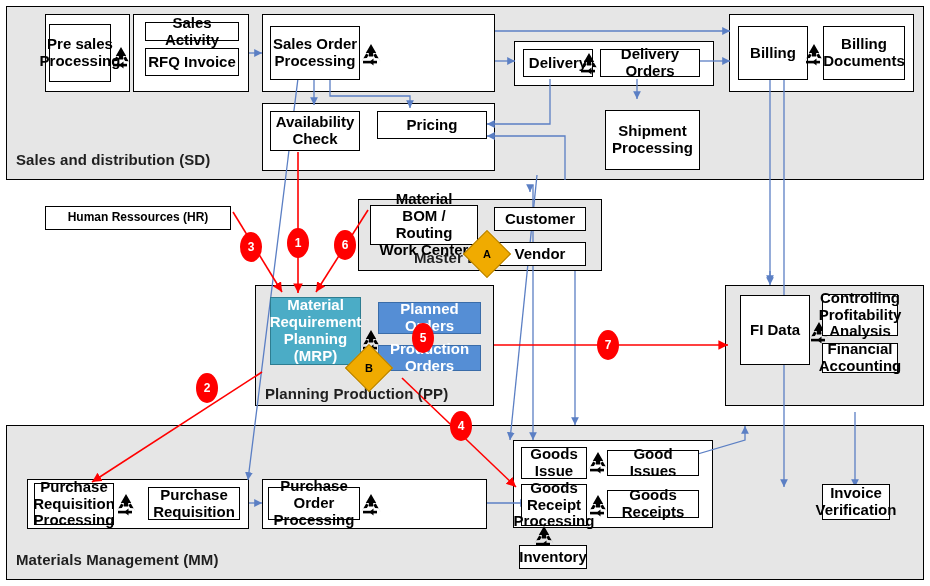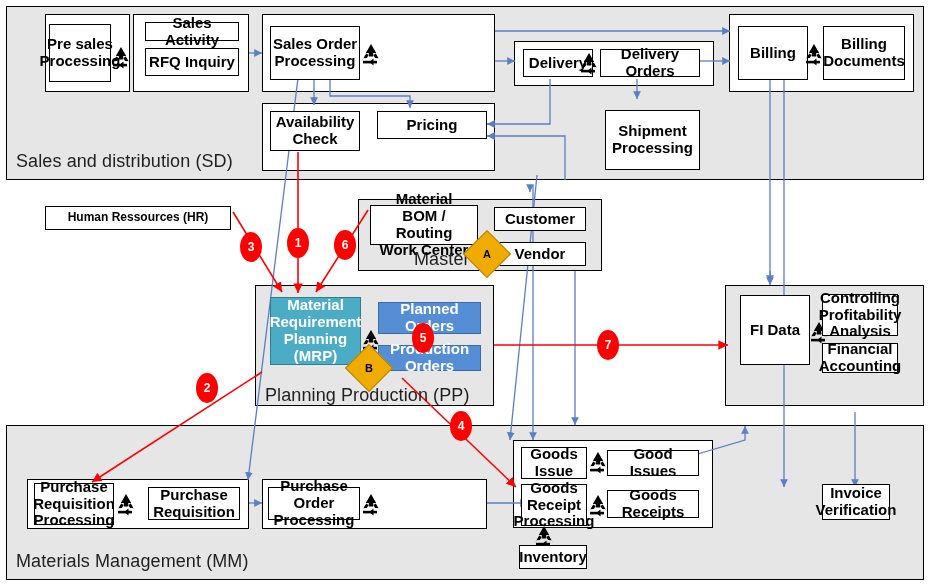--- a/index.html
+++ b/index.html
@@ -1,21 +1,21 @@
 <!DOCTYPE html>
 <html><head>
 <meta charset="utf-8">
 <style>
   html,body{margin:0;padding:0;background:#ffffff;}
   body{font-family:"Liberation Sans",sans-serif;}
   #canvas{position:relative;width:930px;height:586px;background:#fff;overflow:hidden;}
 
   
   .module{position:absolute;background:#e6e6e6;border:1px solid #000;box-sizing:border-box;}
-  .module-label{position:absolute;font-weight:normal;font-size:18px;color:#1f1f1f;
+  .module-label{position:absolute;font-weight:bold;font-size:15px;color:#1f1f1f;
                 white-space:nowrap;letter-spacing:.1px;}
 
   
   .group{position:absolute;background:#ffffff;border:1.5px solid #000;box-sizing:border-box;}
 
   
   .box{position:absolute;background:#ffffff;border:1.5px solid #000;box-sizing:border-box;
        display:flex;align-items:center;justify-content:center;text-align:center;
        font-weight:bold;font-size:15px;line-height:1.12;color:#000;padding:1px;}
   .box.lbl{font-family:"Liberation Sans",sans-serif;font-size:12px;}
@@ -137,21 +137,21 @@
     <svg viewBox="0 0 26 24" width="26" height="24">
       <path d="M13,2 L18.2,11 L15.2,11 L15.2,14.5 L10.8,14.5 L10.8,11 L7.8,11 Z" fill="#000"></path>
       <path d="M3.2,20 L8.2,11.5 L10.6,13 L8.9,16 L5.3,16.2 Z" fill="#000"></path>
       <path d="M22.8,20 L17.8,11.5 L15.4,13 L17.1,16 L20.7,16.2 Z" fill="#000"></path>
       <path d="M5,18.8 L19,18.8 L19,21.4 L5,21.4 Z" fill="#000"></path>
       <path d="M15.5,16.4 L15.5,23.6 L11.2,20 Z" fill="#000"></path>
     </svg>
   </div>
 
   <div class="box" style="left:145px;top:22px;width:94px;height:19px;">Sales Activity</div>
-  <div class="box" style="left:145px;top:48px;width:94px;height:28px;">RFQ Inquiry</div>
+  <div class="box" style="left:145px;top:48px;width:94px;height:28px;">RFQ Invoice</div>
 
   <div class="box" style="left:270px;top:26px;width:90px;height:54px;white-space:pre-line;">Sales Order
 Processing</div>
   <div class="recycle" style="left:358px;top:42px;">
     <svg viewBox="0 0 26 24" width="26" height="24">
       <path d="M13,2 L18.2,11 L15.2,11 L15.2,14.5 L10.8,14.5 L10.8,11 L7.8,11 Z" fill="#000"></path>
       <path d="M3.2,20 L8.2,11.5 L10.6,13 L8.9,16 L5.3,16.2 Z" fill="#000"></path>
       <path d="M22.8,20 L17.8,11.5 L15.4,13 L17.1,16 L20.7,16.2 Z" fill="#000"></path>
       <path d="M5,18.8 L19,18.8 L19,21.4 L5,21.4 Z" fill="#000"></path>
       <path d="M15.5,16.4 L15.5,23.6 L11.2,20 Z" fill="#000"></path>

